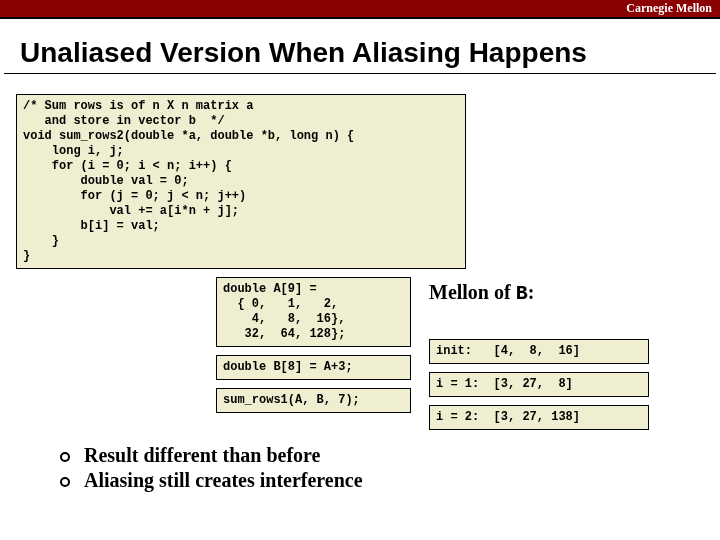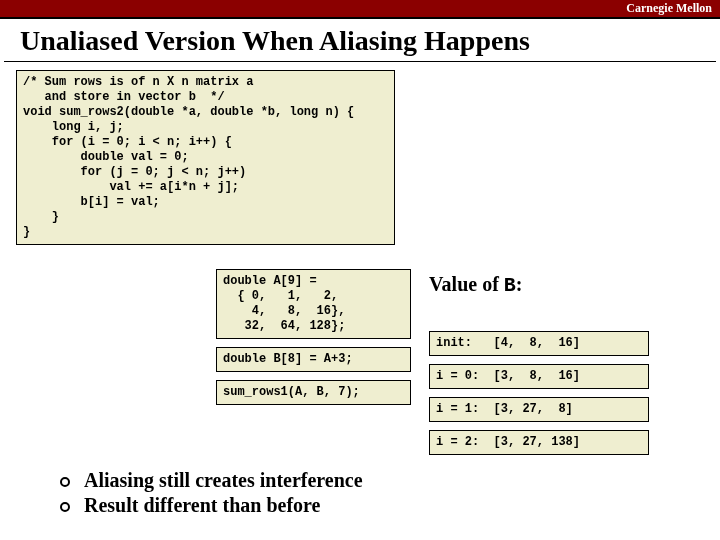--- a/index.html
+++ b/index.html
@@ -16,43 +16,43 @@
     background: #8b0000;
     color: #fff;
     text-align: right;
     padding: 1px 8px;
     font-family: Georgia, "Times New Roman", serif;
     font-weight: bold;
     font-size: 12px;
     border-bottom: 2px solid #000;
   }
   .title {
-    font-family: Liberation Serif, serif;
+    font-family: Liberation Sans, sans-serif;
     font-weight: bold;
     font-size: 28px;
     padding: 6px 16px 4px 16px;
     border-bottom: 1.5px solid #000;
-    margin: 0 4px;
+    margin: 12px 4px;
   }
   .content {
     padding: 8px 16px 0 16px;
   }
   .codebox {
     background: #efeed0;
     border: 1px solid #000;
     font-family: "Courier New", monospace;
     font-weight: bold;
     font-size: 12px;
     white-space: pre;
     padding: 4px 6px;
     line-height: 1.25;
   }
   .main-code {
-    width: 379px;
-    margin-bottom: 24px;
+    width: 450px;
+    margin-bottom: 8px;
   }
   .value-header {
     font-family: Georgia, "Times New Roman", serif;
     font-weight: bold;
     font-size: 20px;
     margin: 4px 0 6px 0;
   }
   .value-header .mono {
     font-family: "Courier New", monospace;
   }
@@ -128,36 +128,35 @@
       <div class="codebox">double A[9] =
   { 0,   1,   2,
     4,   8,  16},
    32,  64, 128};</div>
       <div class="codebox">double B[8] = A+3;</div>
       <div class="codebox">sum_rows1(A, B, 7);</div>
     </div>
 
     <div>
       <div class="value-header">
-        <span>Value of </span><span class="mono">B</span><span>:</span>
+        <span>Mellon of </span><span class="mono">B</span><span>:</span>
       </div>
       <div class="trace">
         <div class="codebox">init:   [4,  8,  16]</div>
-        <div class="codebox">i = 0:  [3,  8,  16]</div>
         <div class="codebox">i = 1:  [3, 27,  8]</div>
         <div class="codebox">i = 2:  [3, 27, 138]</div>
       </div>
     </div>
 
   </div>
 
   <div class="bullets">
     <div class="row">
       <span class="bl"></span>
-      <span class="bt">Aliasing still creates interference</span>
+      <span class="bt">Result different than before</span>
     </div>
     <div class="row">
       <span class="bl"></span>
-      <span class="bt">Result different than before</span>
+      <span class="bt">Aliasing still creates interference</span>
     </div>
   </div>
 
 </div>
 
 </body></html>

